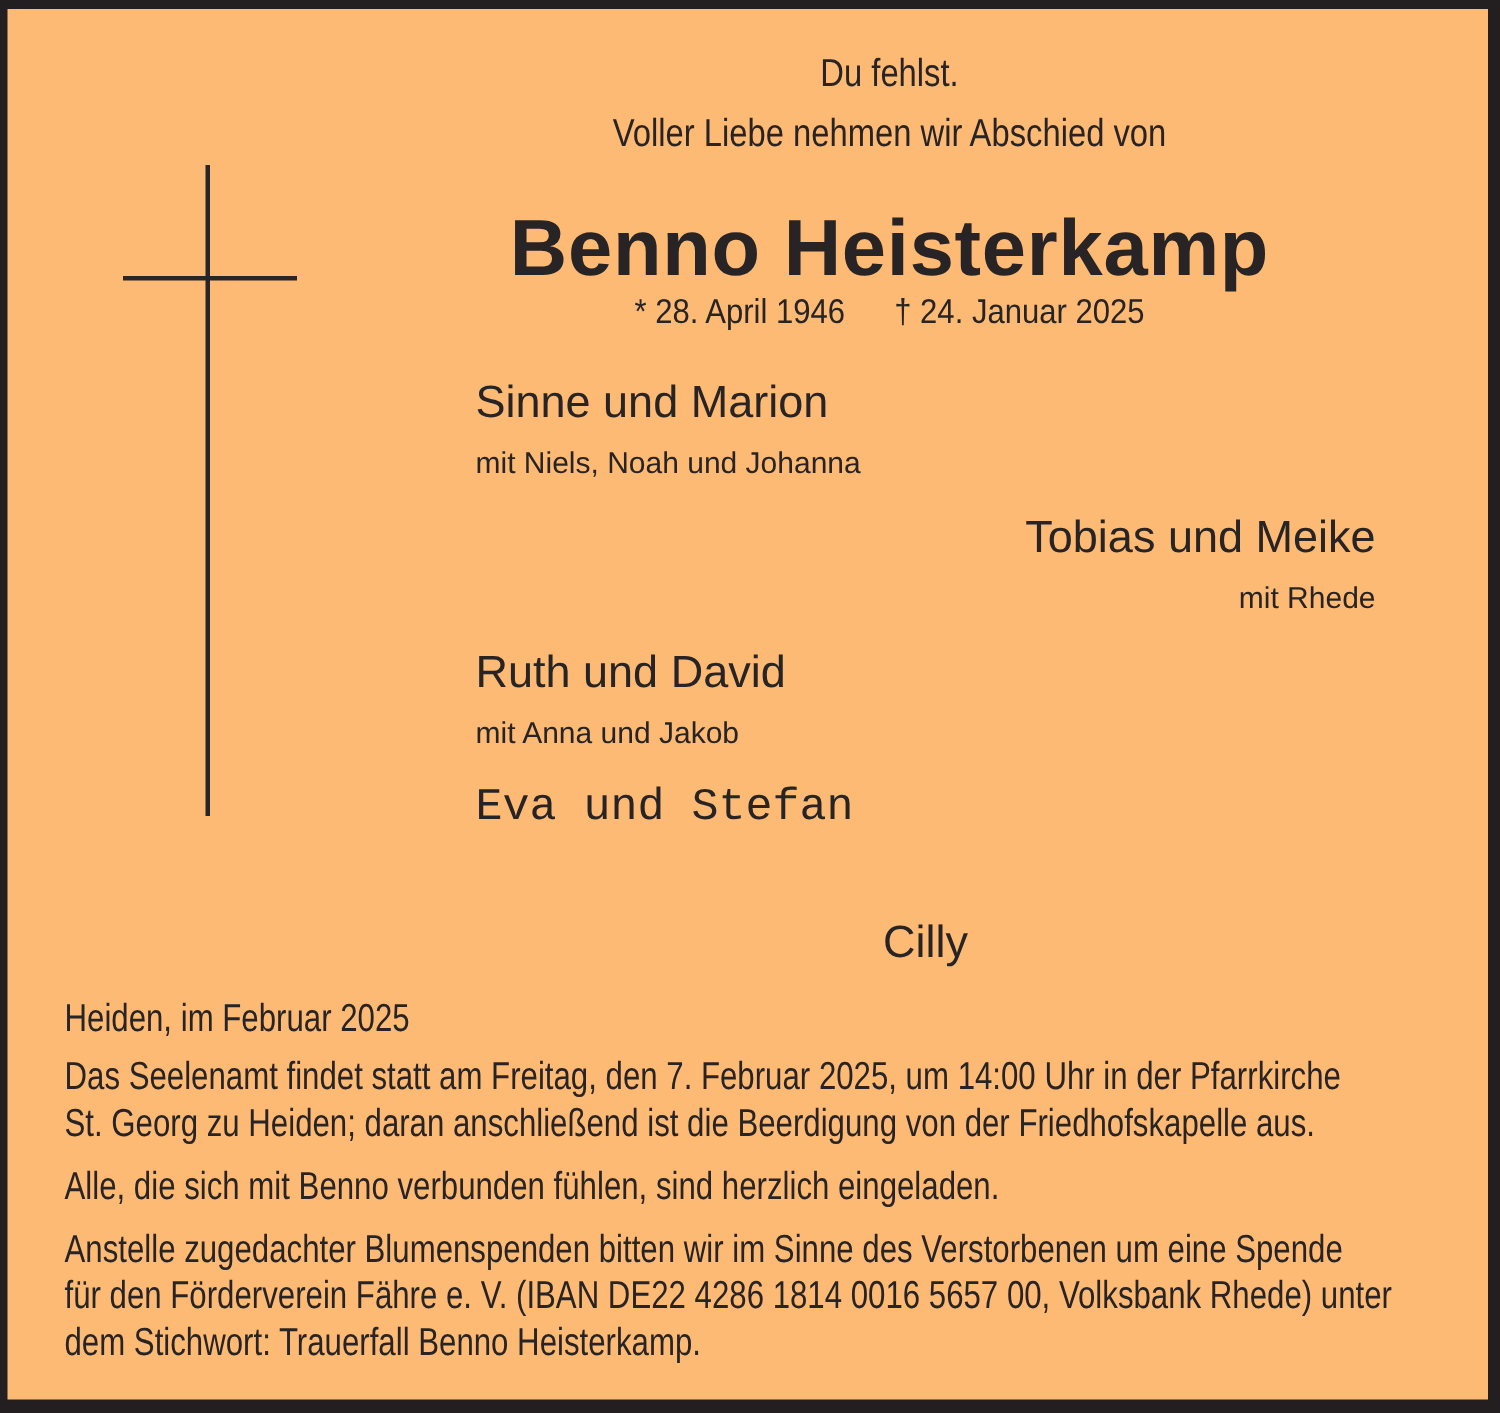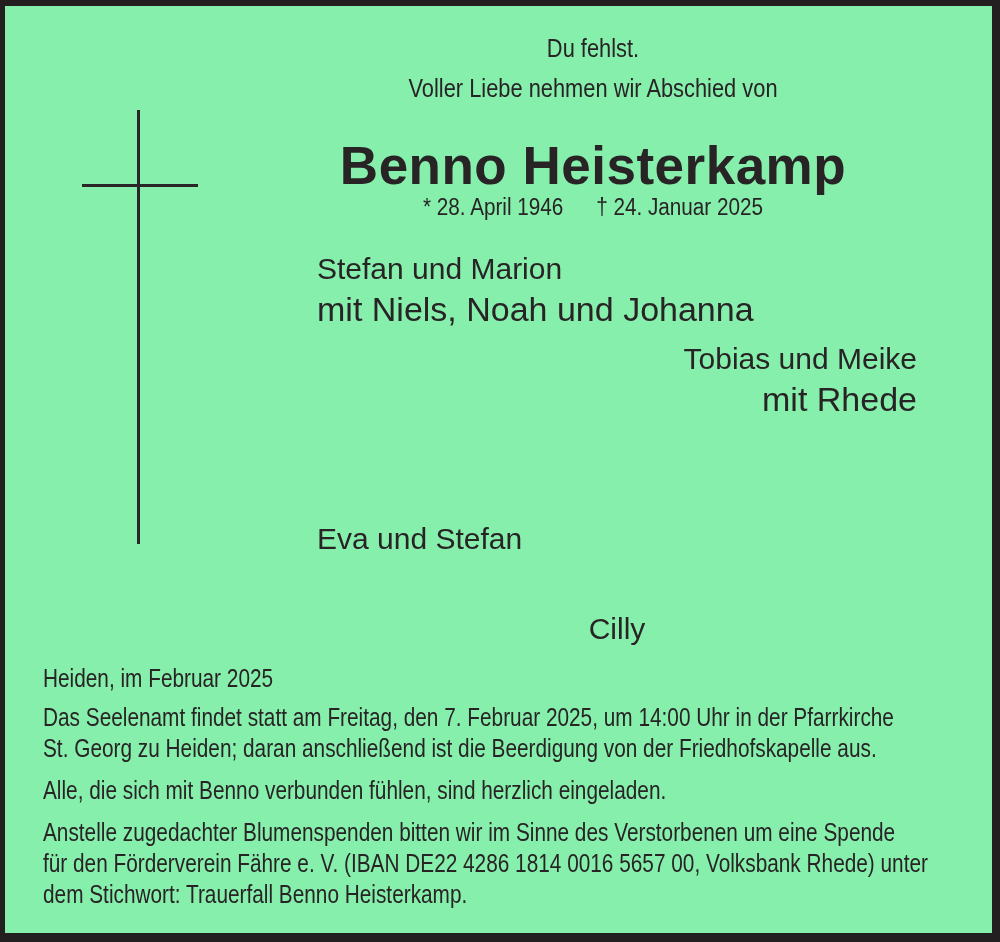--- a/index.html
+++ b/index.html
@@ -1,20 +1,20 @@
 <!DOCTYPE html>
 <html><head>
 <meta charset="utf-8">
 <style>
   html, body { margin: 0; padding: 0; background: #ffffff; }
   .sheet {
     position: relative;
     width: 1000px;
     height: 942px;
-    background: #86efac;
+    background: #fdba74;
     overflow: hidden;
     font-family: "Liberation Sans", sans-serif;
     color: #282425;
   }
   .frame-edge { position: absolute; background: #231f20; }
   .frame-top    { left: 0; top: 0; width: 1000px; height: 6px; }
   .frame-bottom { left: 0; top: 933px; width: 1000px; height: 9px; }
   .frame-left   { left: 0; top: 0; width: 5px; height: 942px; }
   .frame-right  { left: 992px; top: 0; width: 8px; height: 942px; }
 
@@ -50,23 +50,23 @@
     font-size: 23px;
     line-height: 28px;
     white-space: nowrap;
     transform: scaleX(0.9);
     transform-origin: 50% 50%;
   }
   .dates-line .death-date { margin-left: 30px; }
 
   .mourner-group { left: 317px; width: 600px; }
   .g1 { top: 250px; } .g2 { top: 340px; text-align: right; } .g3 { top: 430px; }
-  .g4 { top: 520px; } .g5 { top: 610px; text-align: center; }
+  .g4 { top: 520px; font-family: Liberation Mono, monospace; } .g5 { top: 610px; text-align: center; }
   .group-names { font-size: 30px; line-height: 38px; white-space: nowrap; }
-  .group-sub   { font-size: 34px; line-height: 30px; margin-top: 6px; white-space: nowrap; }
+  .group-sub   { font-size: 20px; line-height: 30px; margin-top: 6px; white-space: nowrap; }
 
   .body-block {
     left: 43px;
     width: 1180px;
     font-size: 26px;
     line-height: 31px;
     transform: scaleX(0.8);
     transform-origin: 0 0;
   }
   .body-block div { white-space: nowrap; }
@@ -92,26 +92,30 @@
 
   <div class="abs center-col tagline">Du fehlst.</div>
   <div class="abs center-col intro-line">Voller Liebe nehmen wir Abschied von</div>
   <div class="abs center-col deceased-name">Benno Heisterkamp</div>
   <div class="abs center-col dates-line">
     <span class="birth-date">* 28. April 1946</span>
     <span class="death-date">† 24. Januar 2025</span>
   </div>
 
   <div class="abs mourner-group g1">
-    <div class="group-names">Stefan und Marion</div>
+    <div class="group-names">Sinne und Marion</div>
     <div class="group-sub">mit Niels, Noah und Johanna</div>
   </div>
   <div class="abs mourner-group g2">
     <div class="group-names">Tobias und Meike</div>
     <div class="group-sub">mit Rhede</div>
+  </div>
+  <div class="abs mourner-group g3">
+    <div class="group-names">Ruth und David</div>
+    <div class="group-sub">mit Anna und Jakob</div>
   </div>
   <div class="abs mourner-group g4">
     <div class="group-names">Eva und Stefan</div>
   </div>
   <div class="abs mourner-group g5">
     <div class="group-names">Cilly</div>
   </div>
 
   <div class="abs body-block dateline">Heiden, im Februar 2025</div>
 

